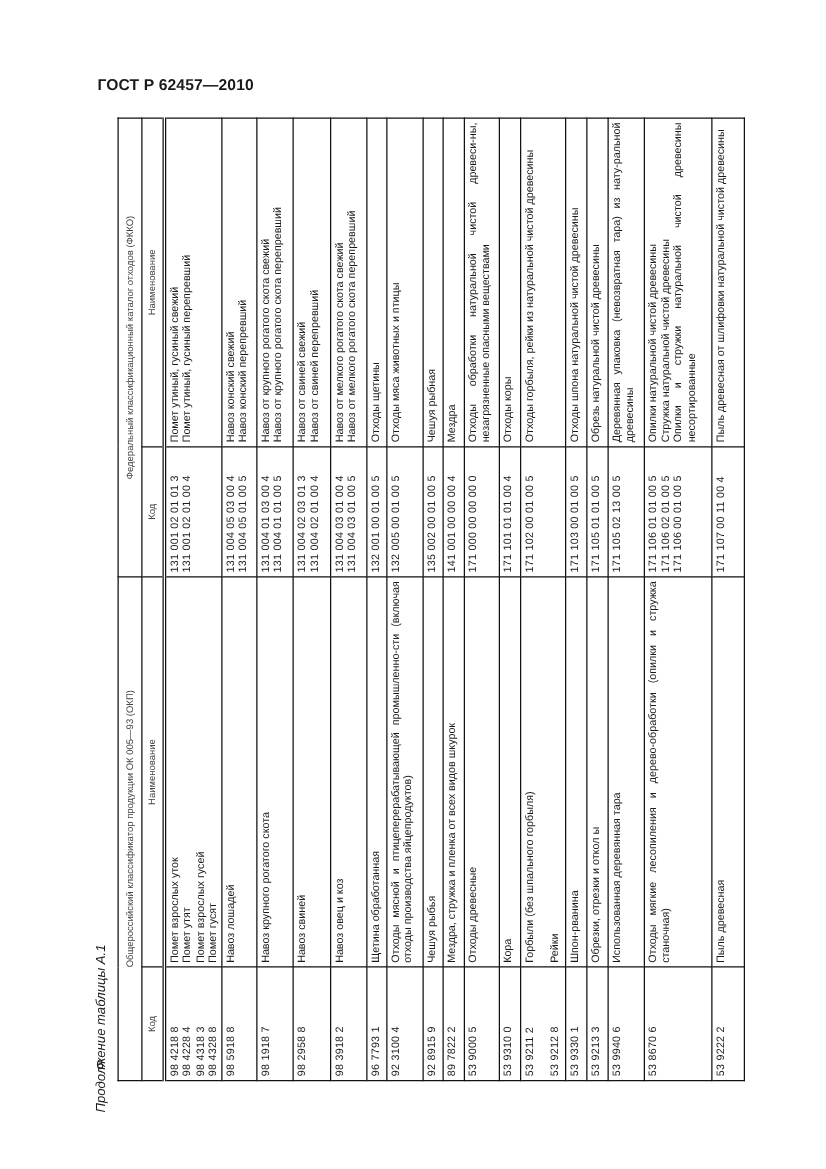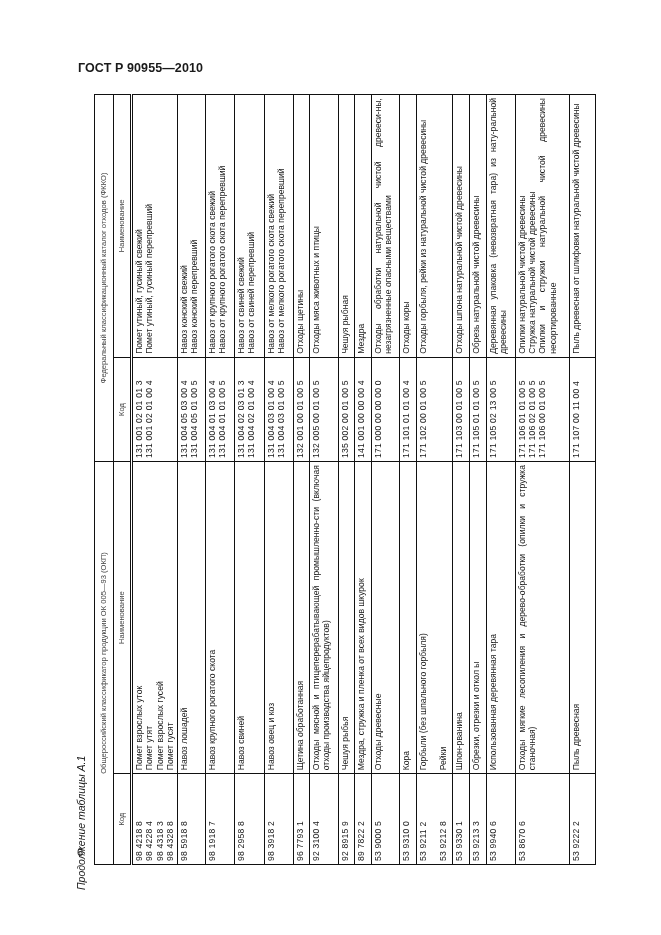--- a/index.html
+++ b/index.html
@@ -19,21 +19,21 @@
   .h2 { border-bottom:3px double #111; }
   .h2 th { border-bottom:3px double #111; }
   td { padding-top:1px; padding-bottom:1px; }
   .code { white-space:pre; letter-spacing:0.2px; }
   .just { text-align:justify; text-align-last:left; }
   .c1 { width:88px; } .c2 { width:303px; } .c3 { width:101px; } .c4 { width:255px; }
 </style>
 </head>
 <body>
 
-<div class="doc-header">ГОСТ Р 90955—2010</div>
+<div class="doc-header">ГОСТ Р 62457—2010</div>
 
 <div class="caption">Продолжение таблицы А.1</div>
 
 <div class="table-wrap">
   <table>
     <colgroup>
         <col class="c1">
         <col class="c2">
         <col class="c3">
         <col class="c4">

